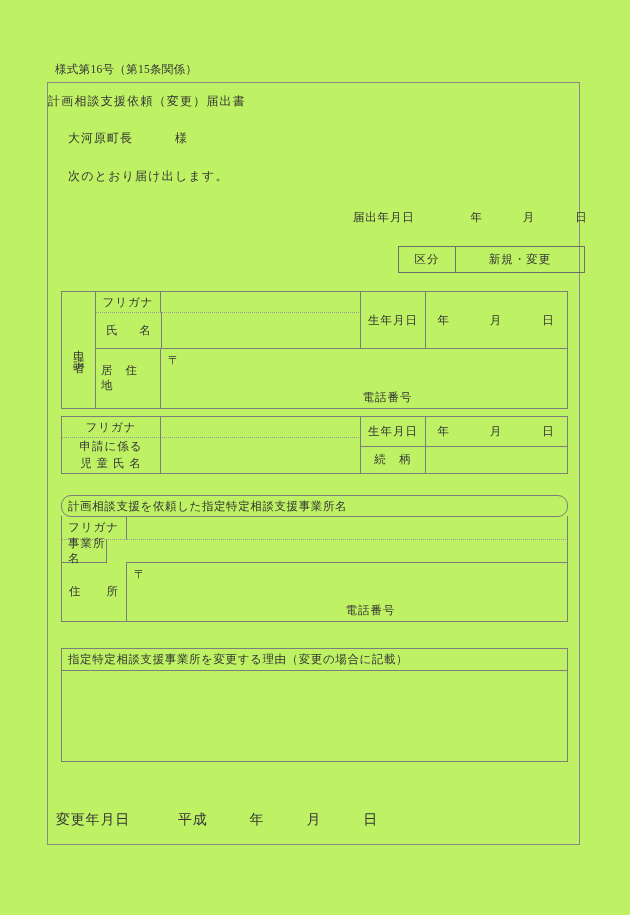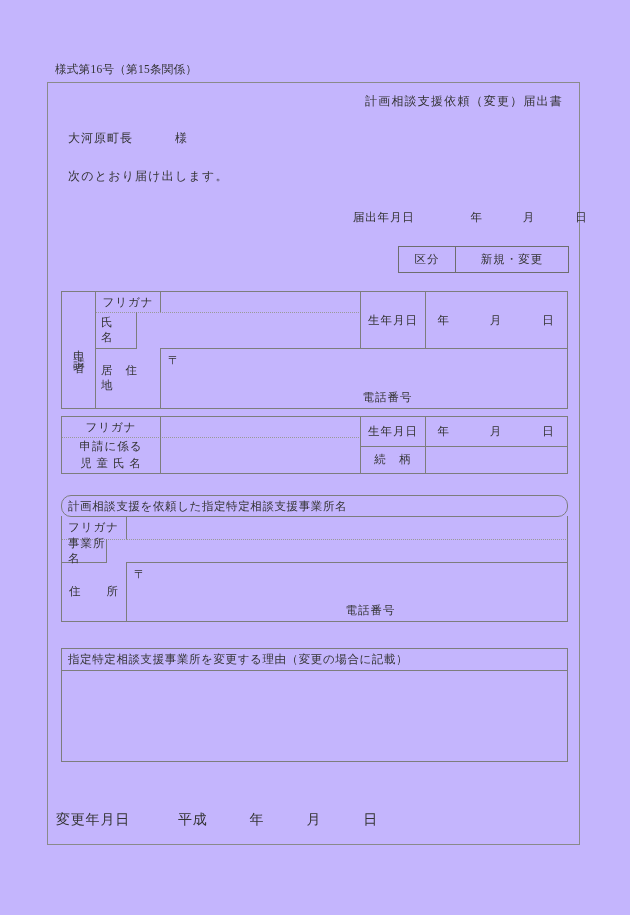--- a/index.html
+++ b/index.html
@@ -13,21 +13,21 @@
     position: relative;
     font-family: "Liberation Serif", "DejaVu Serif", serif;
     color: #333333;
     overflow: hidden;
   }
 
   .page {
     position: absolute;
     left: 0; top: 0;
     width: 630px; height: 915px;
-    background: #c4b5fd;
+    background: #bef264;
   }
 
   
   .form-number {
     position: absolute;
     left: 55px;
     top: 62px;
     font-size: 11.5px;
     letter-spacing: 0.3px;
     white-space: nowrap;
@@ -41,21 +41,21 @@
     width: 533px;
     height: 763px;
     border: 1px solid #8a8a8a;
     box-sizing: border-box;
   }
 
   .doc-title {
     position: absolute;
     left: 0; right: 16px;
     top: 10px;
-    text-align: right;
+    text-align: left;
     font-size: 12px;
     letter-spacing: 1.2px;
   }
 
   .addressee {
     position: absolute;
     left: 20px;
     top: 47px;
     font-size: 12px;
     letter-spacing: 1px;
@@ -79,21 +79,21 @@
     white-space: nowrap;
   }
   .filing-date .gap-lg { display: inline-block; width: 56px; }
   .filing-date .gap-md { display: inline-block; width: 40px; }
 
   
   .kubun {
     position: absolute;
     left: 350px;
     top: 163px;
-    width: 171px;
+    width: 187px;
     height: 27px;
     display: flex;
     border: 1px solid #6e6e6e;
     box-sizing: border-box;
     font-family: Liberation Mono, monospace;
   }
   .kubun .k-label {
     width: 56px;
     border-right: 1px solid #6e6e6e;
     display: flex; align-items: center; justify-content: center;
@@ -209,21 +209,21 @@
       <div class="cell" style="left:0px; top:0px; width:35px; height:118px;">
         <span class="vert">申請者</span>
       </div>
 
       <div class="cell dotted-bottom" style="left:34px; top:0px; width:66px; height:22px;">
         <span>フリガナ</span>
       </div>
 
       <div class="cell field dotted-bottom" style="left:99px; top:0px; width:201px; height:22px; border-left:none;"></div>
 
-      <div class="cell" style="left:34px; top:21px; width:42px; height:37px; border-top:none;">
+      <div class="cell" style="left:34px; top:21px; width:67px; height:37px; border-top:none;">
         <span class="lbl-wide">氏　名</span>
       </div>
 
       <div class="cell field" style="left:99px; top:21px; width:201px; height:37px; border-left:none; border-top:none;"></div>
 
       <div class="cell" style="left:299px; top:0px; width:66px; height:58px;">
         <span>生年月日</span>
       </div>
 
       <div class="cell" style="left:364px; top:0px; width:143px; height:58px; border-left:none;">

